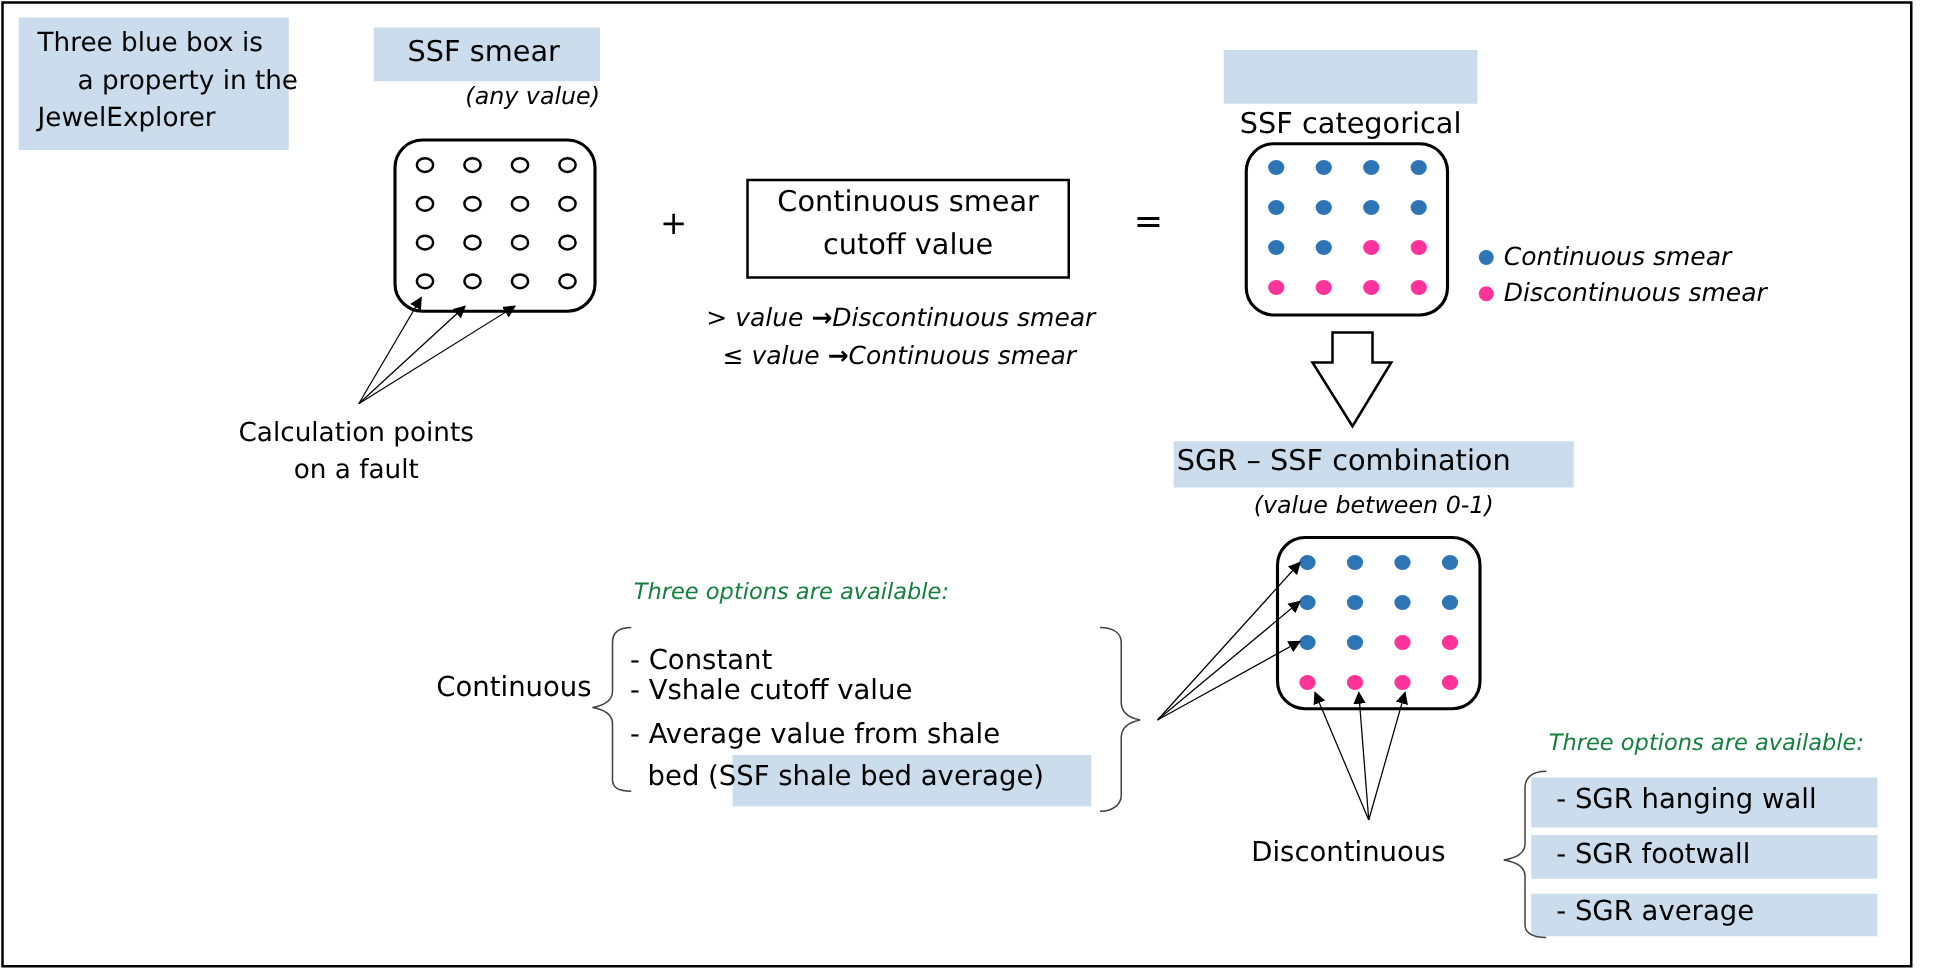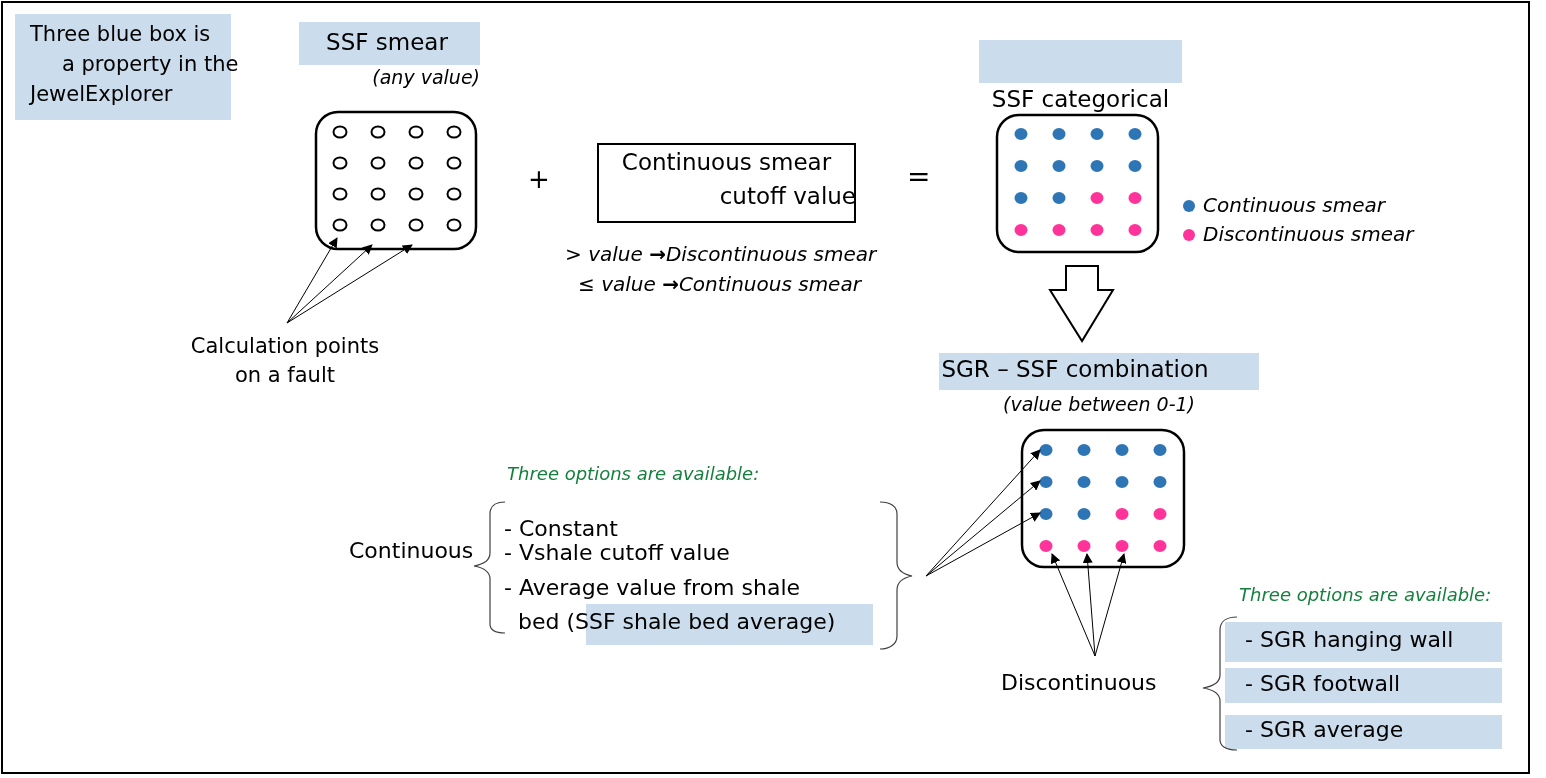--- a/index.html
+++ b/index.html
@@ -30,21 +30,21 @@
 <div class="txt c it" style="left:299px;top:66px;width:181px;font-size:19px;text-align:right;">(any value)</div>
 
 <div class="txt c" style="left:175px;top:334px;width:220px;font-size:21px;">Calculation points</div>
 <div class="txt c" style="left:175px;top:363px;width:220px;font-size:21px;">on a fault</div>
 
 <div class="txt" style="left:528px;top:164px;font-size:26px;">+</div>
 <div class="txt" style="left:907px;top:160px;font-size:28px;">=</div>
 
 <div class="abs" style="left:597px;top:143px;width:259px;height:80px;border:2px solid #000;box-sizing:border-box;"></div>
 <div class="txt c" style="left:597px;top:149px;width:259px;font-size:23px;">Continuous smear</div>
-<div class="txt c" style="left:597px;top:183px;width:259px;font-size:23px;text-align:right;">cutoff value</div>
+<div class="txt c" style="left:597px;top:183px;width:259px;font-size:23px;">cutoff value</div>
 
 <div class="txt it" style="left:565px;top:242px;font-size:20px;">
   <span style="font-style:normal;">&gt;</span>
   <span>value</span>
   <span style="font-style:normal;font-weight:bold;">→</span><span>Discontinuous smear</span>
 </div>
 <div class="txt it" style="left:578px;top:272px;font-size:20px;">
   <span style="font-style:normal;">≤</span>
   <span>value</span>
   <span style="font-style:normal;font-weight:bold;">→</span><span>Continuous smear</span>

